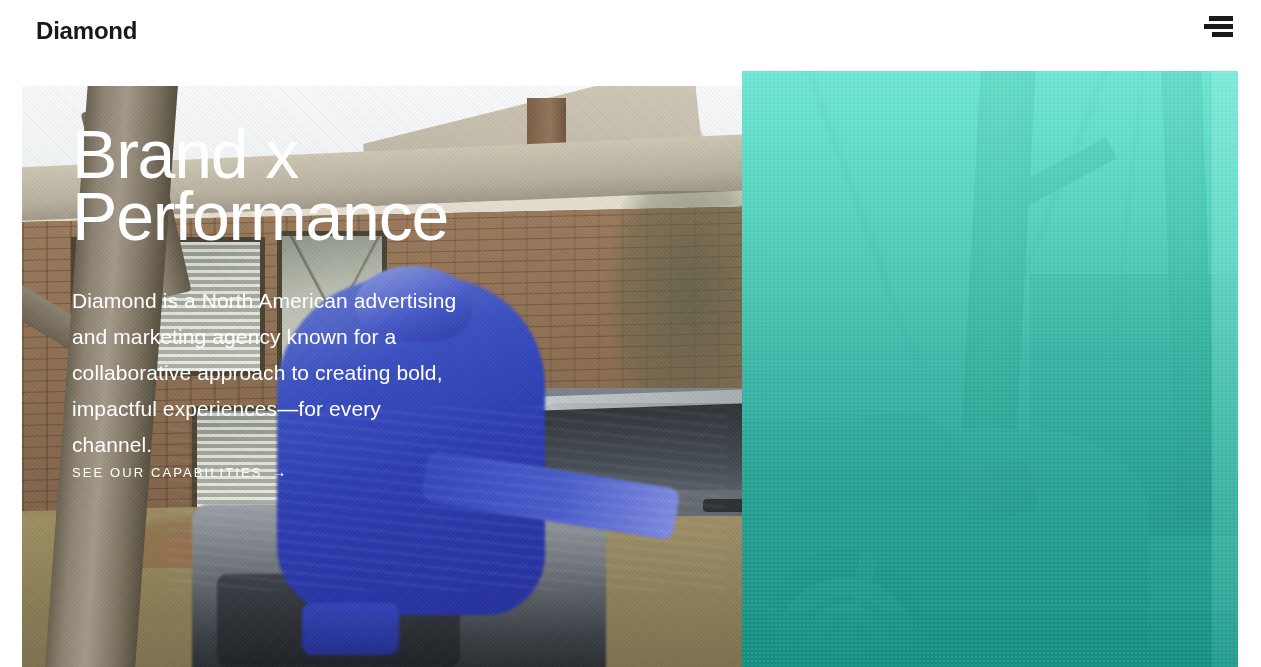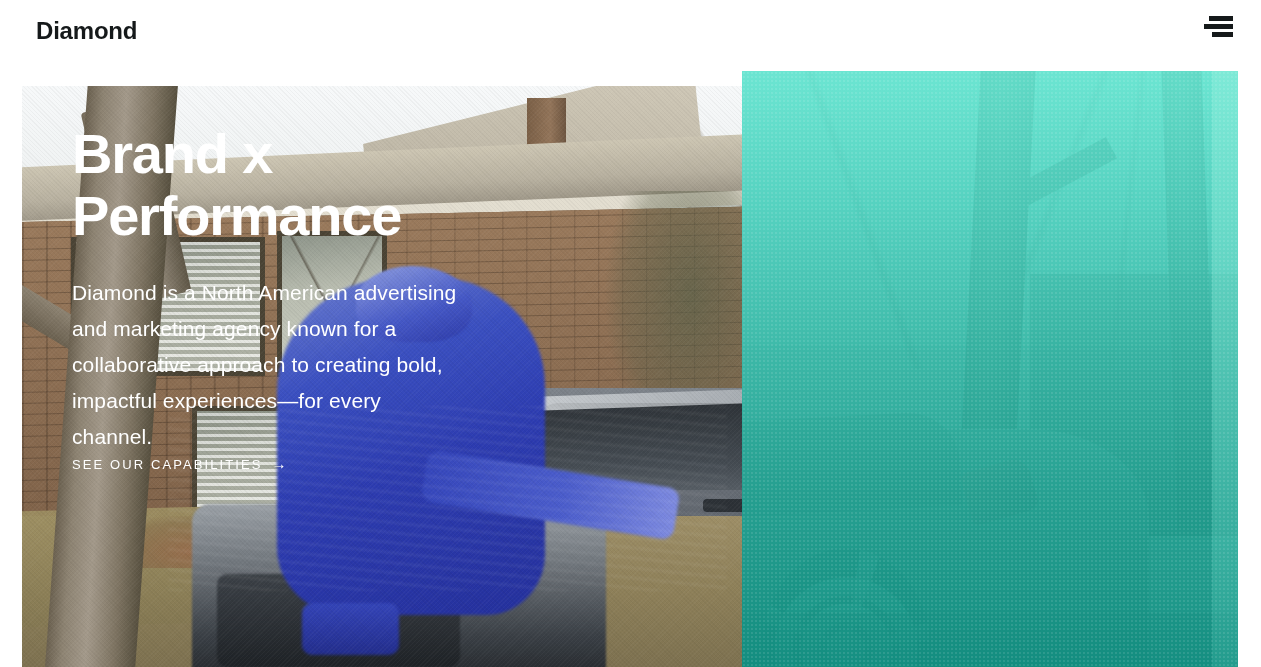--- a/index.html
+++ b/index.html
@@ -414,26 +414,26 @@
   
   .panel-content {
     position: absolute;
     left: 72px;
     top: 123px;
     width: 390px;
     z-index: 30;
   }
 
   .panel-heading {
-    font-size: 56px;
+    font-size: 68px;
     line-height: 62px;
-    font-weight: 700;
+    font-weight: 400;
     letter-spacing: -1.2px;
     color: #ffffff;
-    margin-bottom: 28px;
+    margin-bottom: 36px;
   }
 
   .panel-body {
     font-size: 21px;
     line-height: 36px;
     font-weight: 400;
     color: #ffffff;
     letter-spacing: 0.1px;
   }
 

